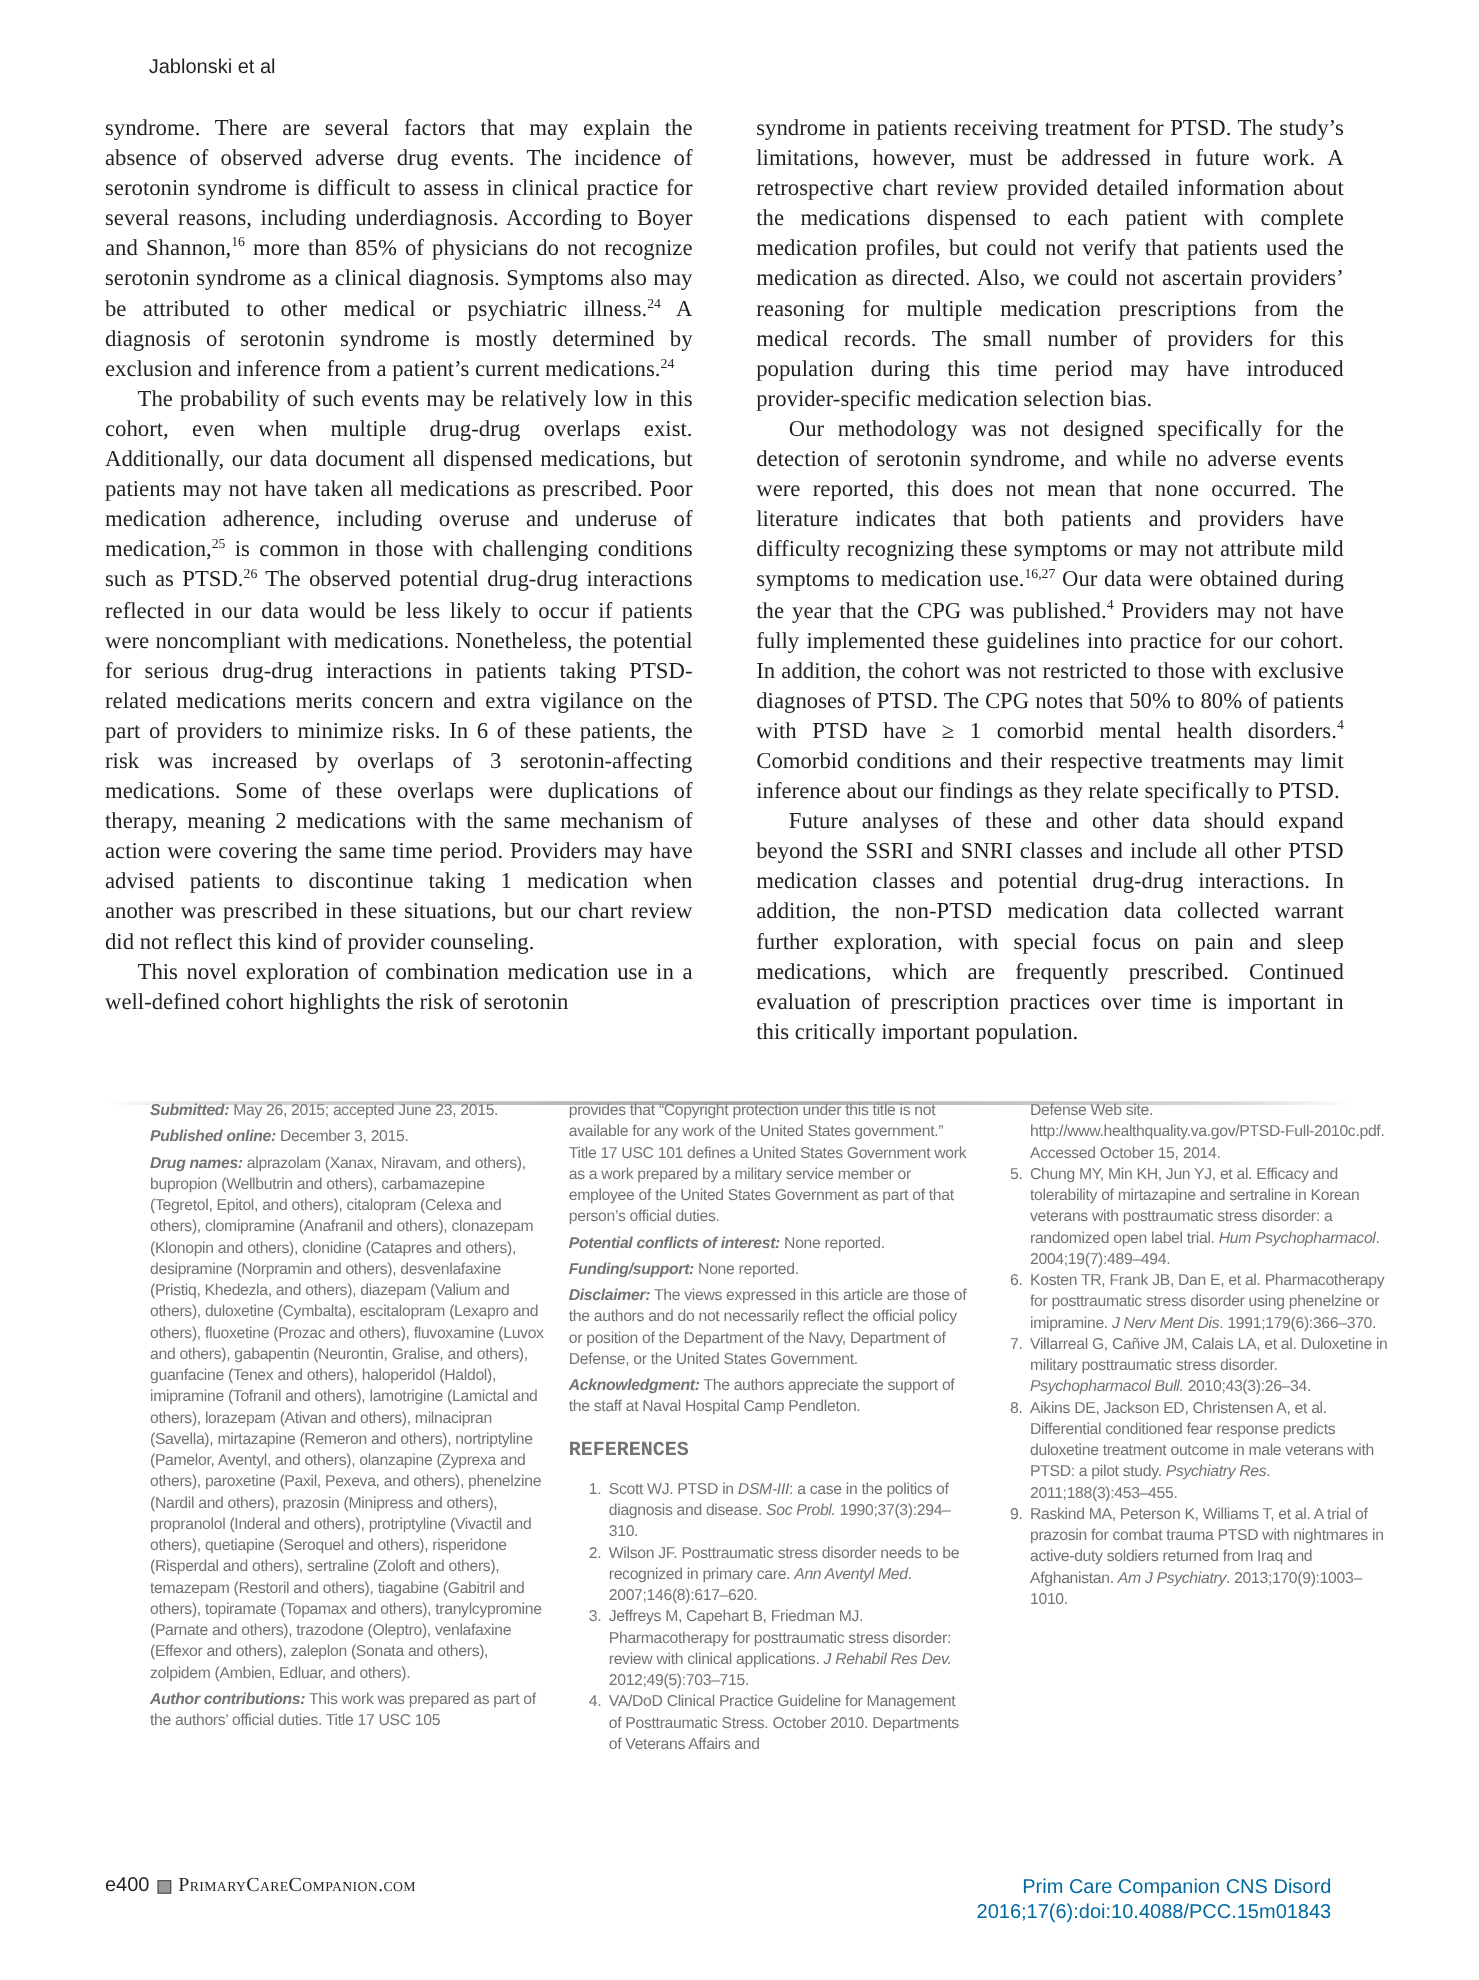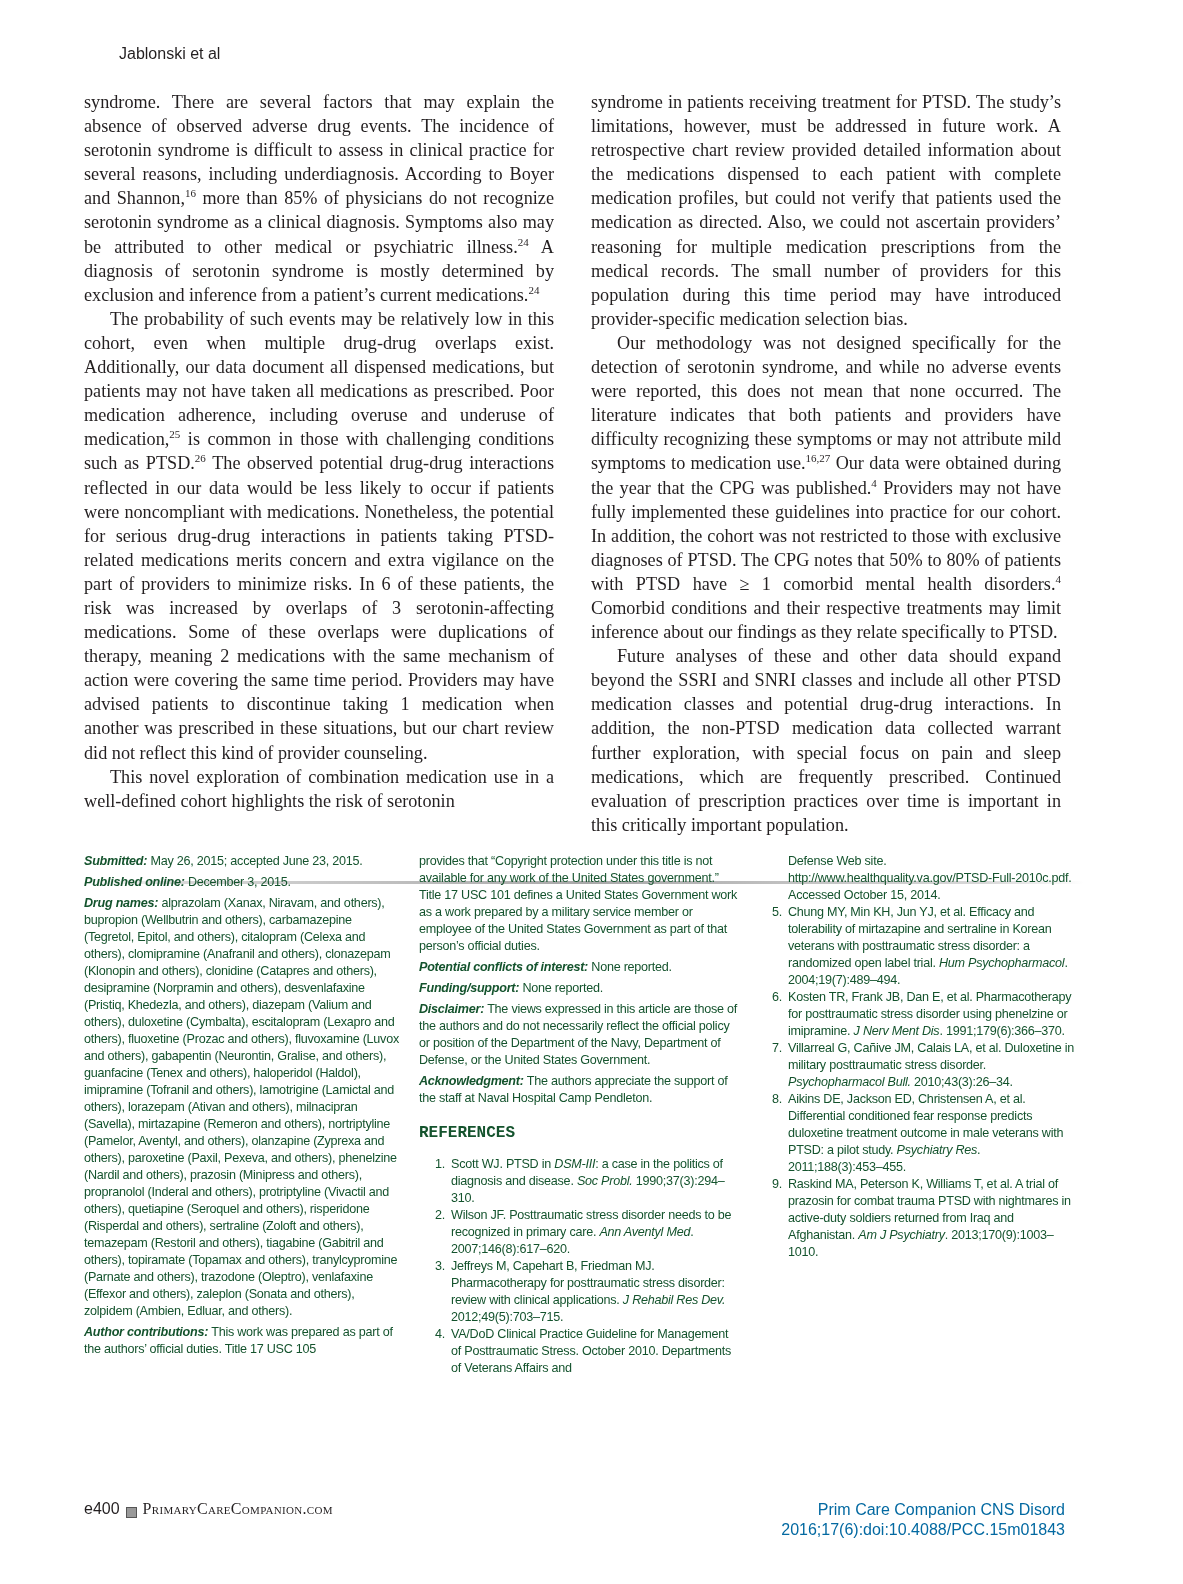--- a/index.html
+++ b/index.html
@@ -1,38 +1,38 @@
 <!DOCTYPE html>
 <html><head>
 <meta charset="utf-8">
 <style>
   html, body { margin: 0; padding: 0; background: #ffffff; }
   body { width: 1183px; height: 1584px; position: relative; overflow: hidden; color: #231f20; }
   .running-head { position: absolute; left: 84px; top: 45px; font-family: "Liberation Sans", sans-serif; font-size: 16px; color: #231f20; margin-left: 35px; }
   .body-col { position: absolute; top: 90px; width: 470px; font-family: "Liberation Serif", serif; font-size: 18.2px; line-height: 24.1px; text-align: justify; color: #231f20; }
   .body-col.left { left: 84px; }
-  .body-col.right { left: 591px; }
+  .body-col.right { left: 605px; }
   .body-col p { margin: 0; }
   .body-col p.indent { text-indent: 26px; }
   .body-col sup { font-size: 11px; line-height: 0; vertical-align: 7px; }
   .divider { position: absolute; left: 84px; top: 881px; width: 1000px; height: 3px;
     background: linear-gradient(to right, #ffffff 0%, #d8d8d8 10%, #a8a8a8 50%, #d8d8d8 90%, #ffffff 100%); }
-  .notes-col { position: absolute; top: 853px; font-family: "Liberation Sans", sans-serif; font-size: 12.6px; line-height: 17px; color: #14532d; letter-spacing: -0.25px; }
+  .notes-col { position: absolute; top: 880px; font-family: "Liberation Sans", sans-serif; font-size: 12.6px; line-height: 17px; color: #737373; letter-spacing: -0.25px; margin-left: 36px; }
   .notes-col.c1 { left: 84px; width: 318px; }
   .notes-col.c2 { left: 419px; width: 320px; }
   .notes-col.c3 { left: 756px; width: 320px; }
   .notes-col p { margin: 0 0 4px 0; }
   .notes-col .lbl { font-weight: bold; font-style: italic; }
   .refs-heading { font-family: Liberation Mono, monospace; font-weight: bold; font-size: 16px; margin: 18px 0 14px 0; letter-spacing: 0; }
   .ref { display: flex; margin: 0; }
   .ref .num { width: 26px; flex: 0 0 26px; text-align: right; padding-right: 6px; }
   .ref .txt { flex: 1; }
   .ref i { font-style: italic; }
   .cont { padding-left: 32px; }
-  .footer-left { position: absolute; left: 84px; top: 1500px; font-family: "Liberation Serif", serif; font-size: 16px; color: #231f20; display: flex; align-items: flex-end; gap: 6px; }
+  .footer-left { position: absolute; left: 84px; top: 1500px; font-family: "Liberation Serif", serif; font-size: 16px; color: #231f20; display: flex; align-items: center; gap: 6px; }
   .footer-left .page { font-family: "Liberation Sans", sans-serif; }
   .footer-left .sq { width: 11px; height: 11px; border: 1px solid #555; background: #999; box-sizing: border-box; display: inline-block; }
   .footer-left .site { font-variant: small-caps; letter-spacing: 0.3px; }
   .footer-right { position: absolute; right: 118px; top: 1500px; text-align: right; font-family: "Liberation Sans", sans-serif; font-size: 16px; line-height: 20px; color: #0369a1; }
 </style>
 </head>
 <body>
 
 <div class="running-head">Jablonski et al</div>
 

